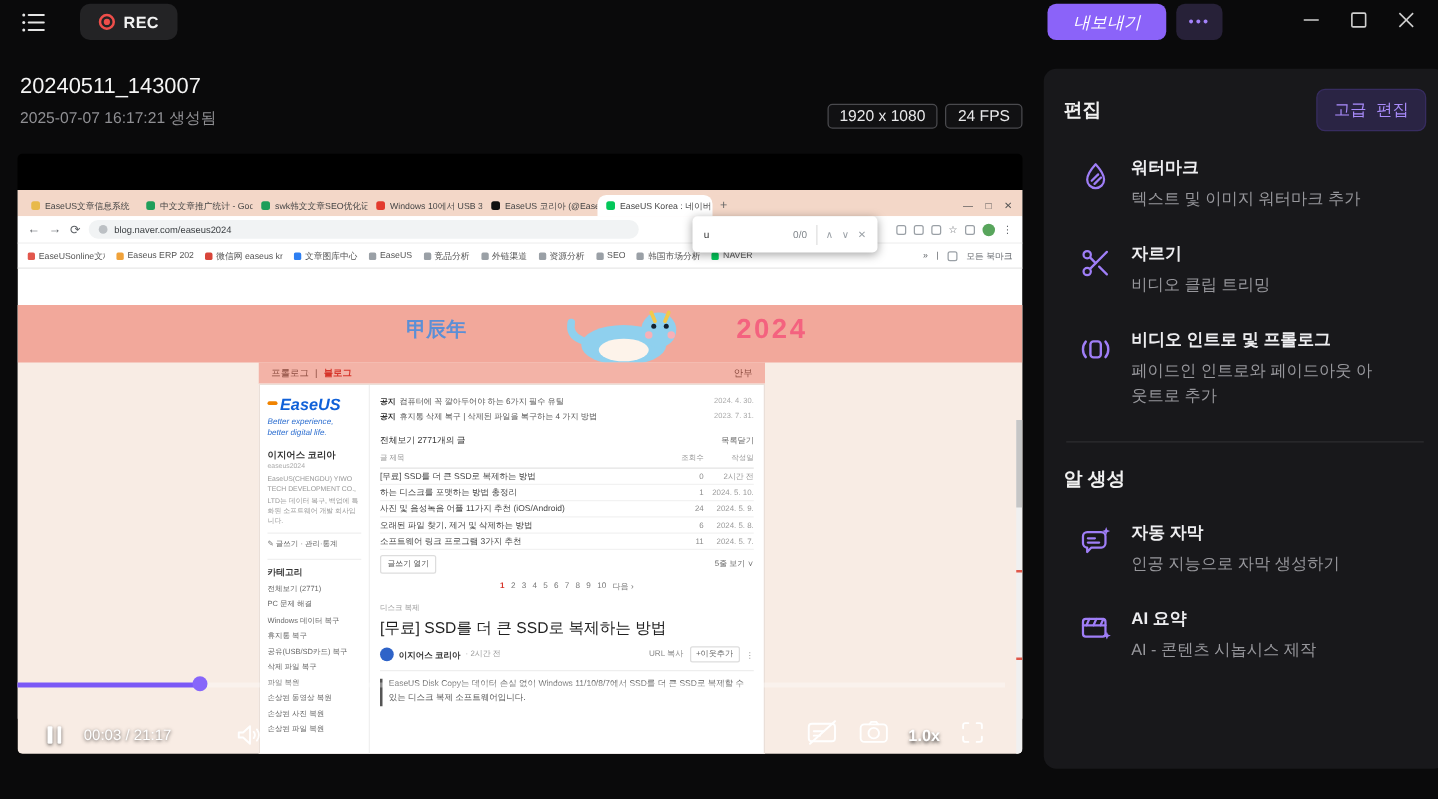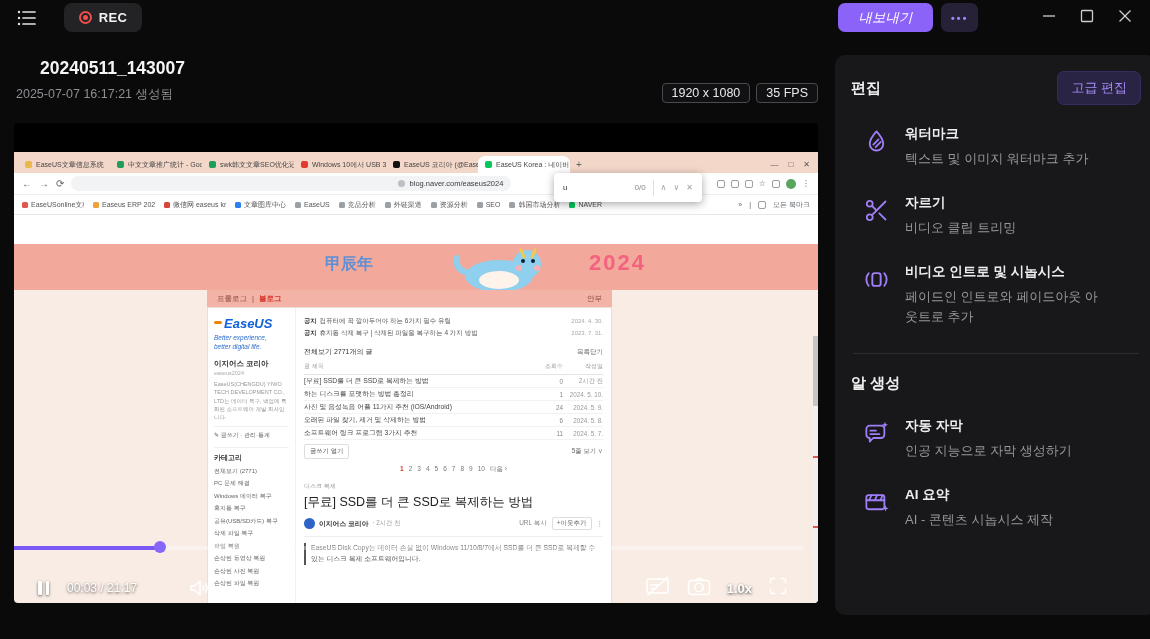--- a/index.html
+++ b/index.html
@@ -18,21 +18,21 @@
   .topbar-right { left:838px; top:3px; display:flex; gap:8px;font-style:italic; }
   .export-btn { width:95px; height:29px; background:#8b63f9; border-radius:7px; color:#fff;
     font-size:13.5px; display:flex; align-items:center; justify-content:center; cursor:pointer; }
   .more-btn { width:37px; height:29px; background:#272138; border-radius:7px; color:#a483fb;
     font-size:11px; font-weight:bold; letter-spacing:2px; display:flex; align-items:center;
     justify-content:center; cursor:pointer; }
   .win-ctl { right:18px; top:9px; display:flex; gap:24px; align-items:center; }
   .win-ctl span { color:#cfcfcf; cursor:pointer; display:flex; align-items:center; }
 
   
-  .v-title { left:16px; top:58px; color:#f5f5f5; font-size:17.5px; font-weight:bold;margin-left:24px; }
+  .v-title { left:16px; top:58px; color:#f5f5f5; font-size:17.5px; font-weight:normal; }
   .v-created { left:16px; top:86px; color:#8f8f93; font-size:12.5px; }
   .badges { top:83px; right:332px; display:flex; gap:6px; }
   .badge { border:1px solid #4a4a4e; border-radius:4px; padding:2px 9px; color:#e8e8ea;
     font-size:12.5px; background:#111113; }
 
   
   .video { left:14px; top:123px; width:804px; height:480px; background:#000; border-radius:4px;
     overflow:hidden; cursor:pointer; }
   .browser { position:absolute; left:0; top:29px; right:0; height:423px; background:#fff; }
   .tabstrip { height:21px; background:#f3d7c8; display:flex; align-items:flex-end; padding-left:4px; }
@@ -40,21 +40,21 @@
     color:#454545; max-width:92px; white-space:nowrap; overflow:hidden; }
   .tab.active { background:#fff; border-radius:7px 7px 0 0; }
   .favicon { width:7px; height:7px; border-radius:2px; flex:0 0 7px; }
   .tab-close { color:#888; font-size:7px; margin-left:2px; }
   .newtab { color:#666; font-size:10px; margin:0 0 3px 6px; }
   .tabwin { margin-left:auto; display:flex; gap:10px; padding:0 8px 4px 0; color:#555; font-size:8px; }
   .addrbar { height:22px; background:#fff; display:flex; align-items:center; padding:0 8px; gap:7px;
     border-bottom:1px solid #eee; }
   .navg { color:#5f6368; font-size:10px; }
   .urlpill { width:440px; height:15px; background:#f1f3f4; border-radius:8px; display:flex;
-    align-items:center; padding:0 8px; gap:5px; font-size:7.5px; color:#3c4043;justify-content:flex-end; }
+    align-items:center; padding:0 8px; gap:5px; font-size:7.5px; color:#3c4043; }
   .urldot { width:7px; height:7px; border-radius:50%; background:#bcc0c4; }
   .addr-icons { margin-left:auto; display:flex; gap:6px; align-items:center; color:#5f6368; font-size:8px; }
   .sq { width:8px; height:8px; border:1px solid #9aa0a6; border-radius:2px; }
   .avatar-dot { width:10px; height:10px; border-radius:50%; background:#58a55c; }
   .bmbar { height:20px; background:#fff; display:flex; align-items:center; gap:9px; padding:0 8px;
     font-size:7px; color:#555; border-bottom:1px solid #e8e8e8; white-space:nowrap; }
   .bm { display:flex; align-items:center; gap:3px; overflow:hidden; max-width:62px; }
   .bmdot { width:6px; height:6px; border-radius:1.5px; flex:0 0 6px; }
   .bm-right { margin-left:auto; display:flex; gap:7px; align-items:center; color:#5f6368; }
   .findbox { position:absolute; left:540px; top:50px; width:148px; height:29px; background:#fff;
@@ -138,21 +138,21 @@
   .vol { margin-left:40px; display:flex; }
   .pc-right { margin-left:auto; display:flex; align-items:center; gap:16px; }
   .speed { font-size:13px; font-weight:bold; }
 
   
   .panel { left:835px; top:55px; width:322px; height:560px; background:#18181b; border-radius:10px;
     padding:16px; }
   .phead { display:flex; align-items:center; justify-content:space-between; margin-bottom:20px; }
   .ptitle { color:#f0f0f0; font-size:15px; font-weight:bold; }
   .adv-btn { background:#2a2444; border:1px solid #372c60; color:#a98cfb; font-size:13px;
-    border-radius:7px; padding:7px 13px; cursor:pointer; }
+    border-radius:7px; padding:7px 13px; cursor:pointer;font-family:Liberation Mono, monospace; }
   .pitem { display:flex; gap:15px; margin-bottom:25px; padding-left:12px; cursor:pointer; }
   .picon { flex:0 0 27px; margin-top:3px; }
   .pi-title { color:#ededf0; font-size:13.5px; font-weight:bold; margin-bottom:6px; }
   .pi-desc { color:#97979c; font-size:13px; line-height:1.55; width:205px; }
   .pdiv { border-top:1px solid #2d2d31; margin:6px 2px 20px; }
   .psection { color:#f0f0f0; font-size:15px; font-weight:bold; margin:0 0 24px 0; }
 </style>
 </head>
 <body>
 
@@ -198,21 +198,21 @@
           <line x1="12.5" y1="1.5" x2="1.5" y2="12.5"></line>
         </g>
       </svg>
     </span>
 </div>
 
 <div class="abs v-title">20240511_143007</div>
 <div class="abs v-created">2025-07-07 16:17:21 생성됨</div>
 <div class="abs badges">
   <span class="badge">1920 x 1080</span>
-  <span class="badge">35 FPS</span>
+  <span class="badge">24 FPS</span>
 </div>
 
 <div class="abs video">
   <div class="browser">
     <div class="tabstrip">
       <div class="tab">
           <span class="favicon" style="background:#e8b94a"></span>
           <span>EaseUS文章信息系统</span>
           <span class="tab-close">✕</span>
         </div>
@@ -541,21 +541,21 @@
 
   <div class="pitem">
     <span class="picon">
       <svg width="27" height="27" viewBox="0 0 24 24" fill="none" stroke="#9f7ef7" stroke-width="1.7" stroke-linecap="round">
           <path d="M5 6.5 C3.7 8 3 9.9 3 12 s.7 4 2 5.5"></path>
           <path d="M19 6.5 C20.3 8 21 9.9 21 12 s-.7 4 -2 5.5"></path>
           <rect x="8.3" y="6.3" width="7.4" height="11.4" rx="2.2"></rect>
         </svg>
     </span>
     <span class="ptext">
-      <div class="pi-title">비디오 인트로 및 시놉시스</div>
+      <div class="pi-title">비디오 인트로 및 프롤로그</div>
       <div class="pi-desc">페이드인 인트로와 페이드아웃 아웃트로 추가</div>
     </span>
   </div>
 
   <div class="pdiv"></div>
   <div class="psection">알 생성</div>
 
   <div class="pitem">
     <span class="picon">
       <svg width="27" height="27" viewBox="0 0 24 24" fill="none" stroke="#9f7ef7" stroke-width="1.6" stroke-linecap="round" stroke-linejoin="round">

